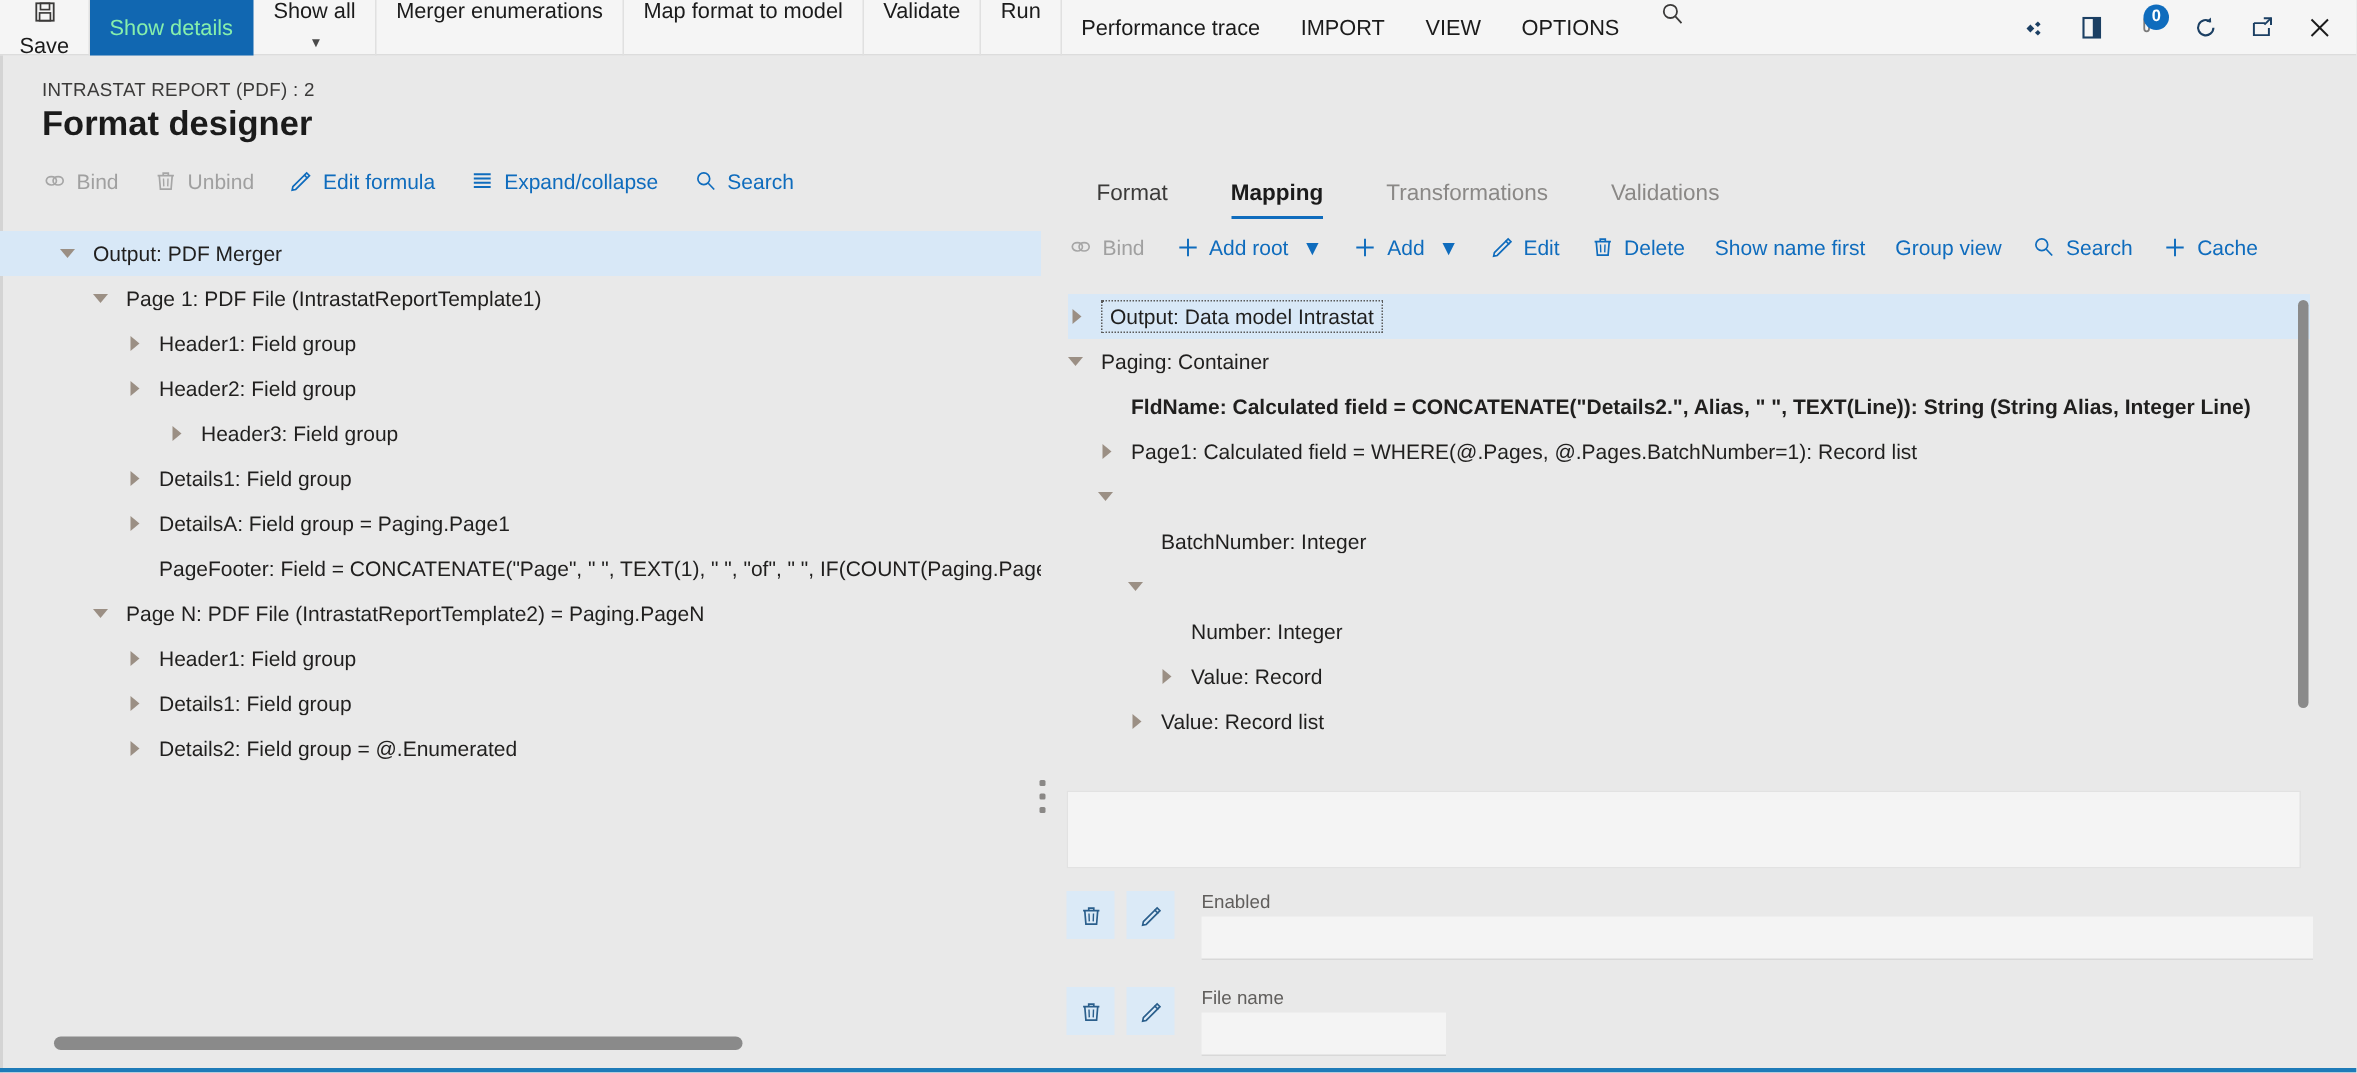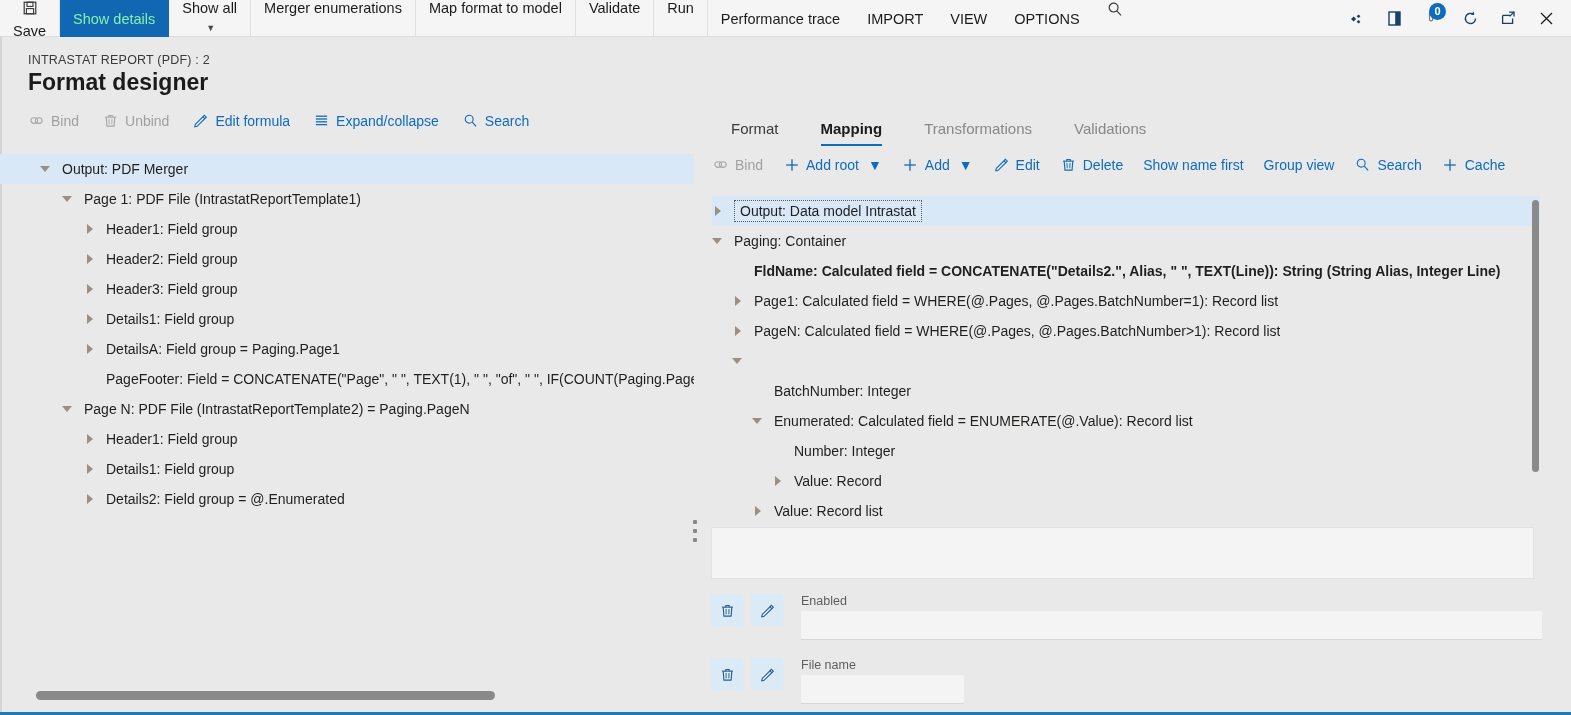--- a/index.html
+++ b/index.html
@@ -348,21 +348,21 @@
           <span class="tlabel">Page 1: PDF File (IntrastatReportTemplate1)</span>
         </div>
         <div class="trow" style="padding-left: 84px;">
           <span class="tri closed"></span>
           <span class="tlabel">Header1: Field group</span>
         </div>
         <div class="trow" style="padding-left: 84px;">
           <span class="tri closed"></span>
           <span class="tlabel">Header2: Field group</span>
         </div>
-        <div class="trow" style="padding-left: 84px;">
+        <div class="trow" style="padding-left: 112px;">
           <span class="tri closed"></span>
           <span class="tlabel">Header3: Field group</span>
         </div>
         <div class="trow" style="padding-left: 84px;">
           <span class="tri closed"></span>
           <span class="tlabel">Details1: Field group</span>
         </div>
         <div class="trow" style="padding-left: 84px;">
           <span class="tri closed"></span>
           <span class="tlabel">DetailsA: Field group = Paging.Page1</span>
@@ -500,33 +500,28 @@
         </div>
         <div class="trow" style="padding-left: 20px; font-weight: bold;">
           <span class="tri none"></span>
           <span class="tlabel">FldName: Calculated field = CONCATENATE("Details2.", Alias, " ", TEXT(Line)): String (String Alias, Integer Line)</span>
         </div>
         <div class="trow" style="padding-left: 20px;">
           <span class="tri closed"></span>
           <span class="tlabel">Page1: Calculated field = WHERE(@.Pages, @.Pages.BatchNumber=1): Record list</span>
         </div>
         <div class="trow" style="padding-left: 20px;">
-          <span class="tri closed"></span>
-          <span class="tlabel">PageN: Calculated field = WHERE(@.Pages, @.Pages.BatchNumber&gt;1): Record list</span>
-        </div>
-        <div class="trow" style="padding-left: 20px;">
           <span class="tri open"></span>
         </div>
         <div class="trow" style="padding-left: 40px;">
           <span class="tri none"></span>
           <span class="tlabel">BatchNumber: Integer</span>
         </div>
         <div class="trow" style="padding-left: 40px;">
           <span class="tri open"></span>
-          <span class="tlabel">Enumerated: Calculated field = ENUMERATE(@.Value): Record list</span>
         </div>
         <div class="trow" style="padding-left: 60px;">
           <span class="tri none"></span>
           <span class="tlabel">Number: Integer</span>
         </div>
         <div class="trow" style="padding-left: 60px;">
           <span class="tri closed"></span>
           <span class="tlabel">Value: Record</span>
         </div>
         <div class="trow" style="padding-left: 40px;">

